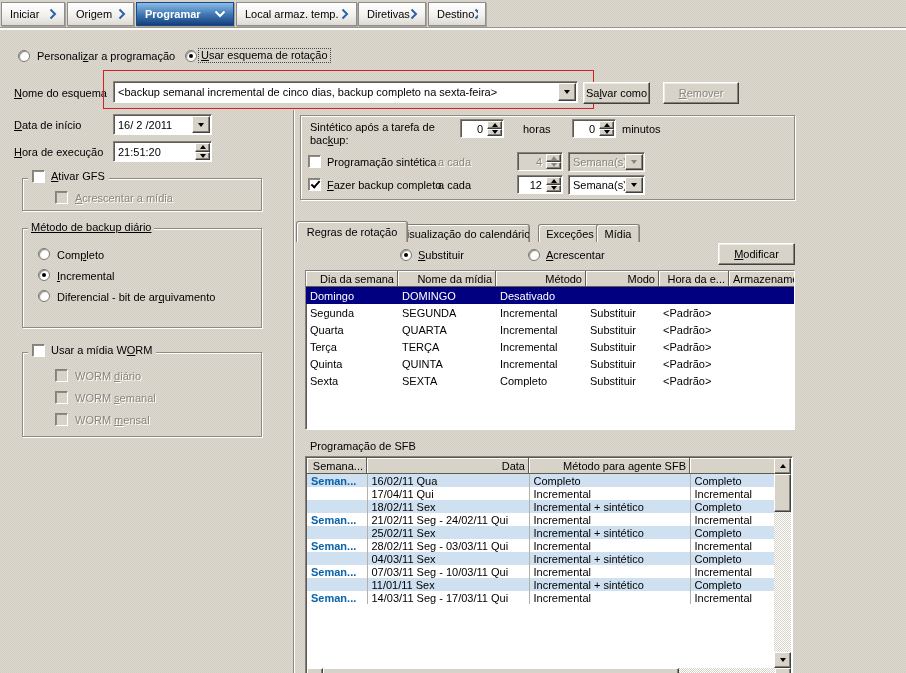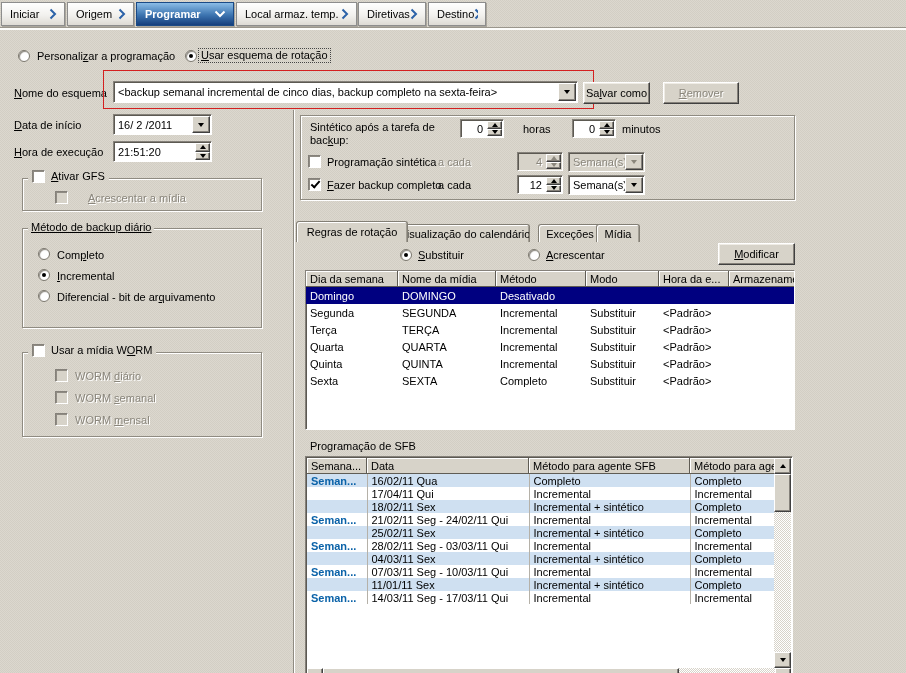--- a/index.html
+++ b/index.html
@@ -63,21 +63,21 @@
 
   
   .rtab{position:absolute;box-sizing:border-box;border:1px solid #827e74;border-bottom:none;
     border-radius:3px 3px 0 0;background:#d7d3c9;box-shadow:inset 1px 1px 0 #fff,inset -1px 0 0 #a19d93;
     display:flex;align-items:center;justify-content:center;white-space:nowrap;overflow:hidden;}
 
   
   .listbox{position:absolute;box-sizing:border-box;background:#fff;border:1px solid;
     border-color:#85817a #fff #fff #85817a;box-shadow:inset 1px 1px 0 #5c5952;overflow:hidden;}
   table{border-collapse:collapse;table-layout:fixed;font-size:11px;}
-  th{font-weight:normal;text-align:left;background:#d7d3c9;padding:0 4px;white-space:nowrap;overflow:hidden;
+  th{font-weight:normal;text-align:right;background:#d7d3c9;padding:0 4px;white-space:nowrap;overflow:hidden;
     box-shadow:inset -1px -1px 0 #5f5c54,inset 1px 1px 0 #fff;margin-left:24px;}
   td{padding:0 4px;white-space:nowrap;overflow:hidden;}
   .rot{width:100%;}
   .rot th{height:16px;}
   .rot td{height:17px;}
   .rot tr.selected td{background:#000080;color:#fff;}
   .sfb-area{position:absolute;left:1px;top:1px;right:18px;bottom:17px;overflow:hidden;background:#fff;}
   .sfb{width:100%;}
   .sfb th{height:16px;}
   .sfb td{height:13px;border-right:1px solid #b5b1a8;}
@@ -174,21 +174,21 @@
         </span>
     </span>
   </div>
 
   <div class="groupbox" style="left:22px;top:178px;width:240px;height:33px"></div>
   <span class="legend dlg-bg" style="left:28px;top:170px">
     <span class="checkbox inline"></span>
     <span><u>A</u>tivar GFS</span>
   </span>
   <span class="checkbox disabled" style="left:55px;top:191px"></span>
-  <span class="label disabled" style="left:88px;top:192px"><u>A</u>crescentar a mídia</span>
+  <span class="label disabled" style="left:75px;top:192px"><u>A</u>crescentar a mídia</span>
 
   <div class="groupbox" style="left:22px;top:228px;width:240px;height:100px"></div>
   <span class="group-label dlg-bg" style="left:28px;top:221px">Método de backup diário</span>
   <span class="radio" style="left:38px;top:248px"></span>
   <span class="label" style="left:57px;top:249px">Com<u>p</u>leto</span>
   <span class="radio checked" style="left:38px;top:269px"></span>
   <span class="label" style="left:57px;top:270px"><u>I</u>ncremental</span>
   <span class="radio" style="left:38px;top:290px"></span>
   <span class="label" style="left:57px;top:291px">Diferencial - bit de ar<u>q</u>uivamento</span>
 
@@ -326,30 +326,30 @@
         </tr>
         <tr>
           <td>Segunda</td>
           <td>SEGUNDA</td>
           <td>Incremental</td>
           <td>Substituir</td>
           <td>&lt;Padrão&gt;</td>
           <td></td>
         </tr>
         <tr>
-          <td>Terça</td>
-          <td>TERÇA</td>
+          <td>Quarta</td>
+          <td>QUARTA</td>
           <td>Incremental</td>
           <td>Substituir</td>
           <td>&lt;Padrão&gt;</td>
           <td></td>
         </tr>
         <tr>
-          <td>Quarta</td>
-          <td>QUARTA</td>
+          <td>Terça</td>
+          <td>TERÇA</td>
           <td>Incremental</td>
           <td>Substituir</td>
           <td>&lt;Padrão&gt;</td>
           <td></td>
         </tr>
         <tr>
           <td>Quinta</td>
           <td>QUINTA</td>
           <td>Incremental</td>
           <td>Substituir</td>

